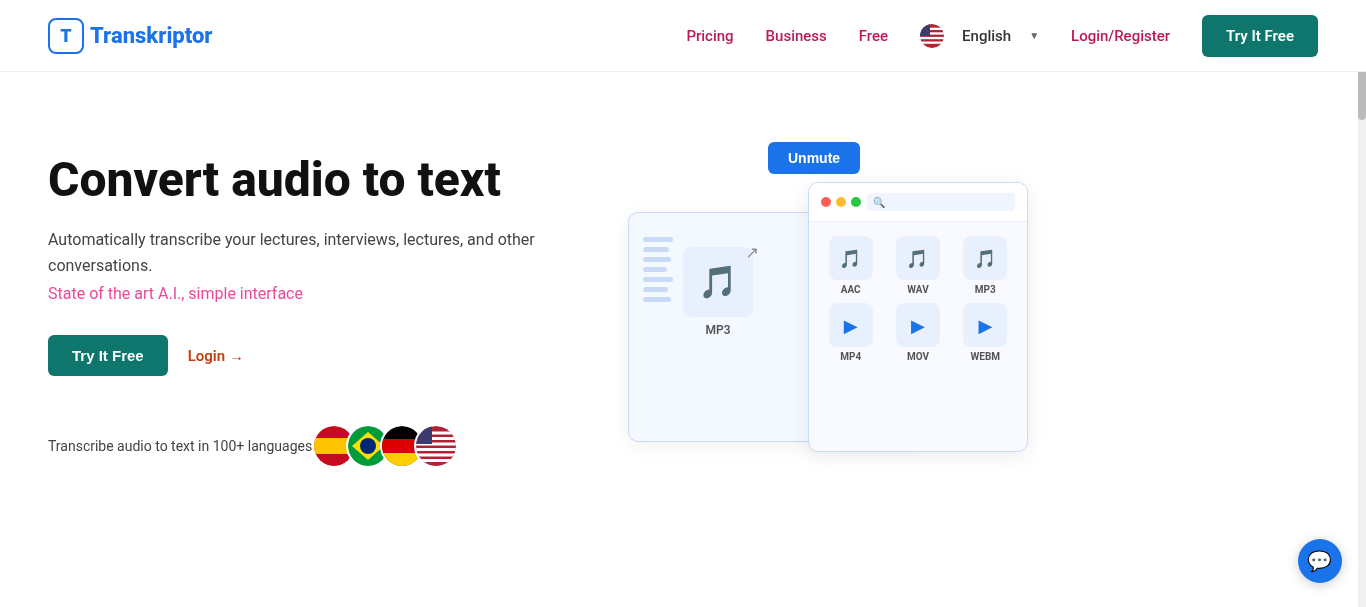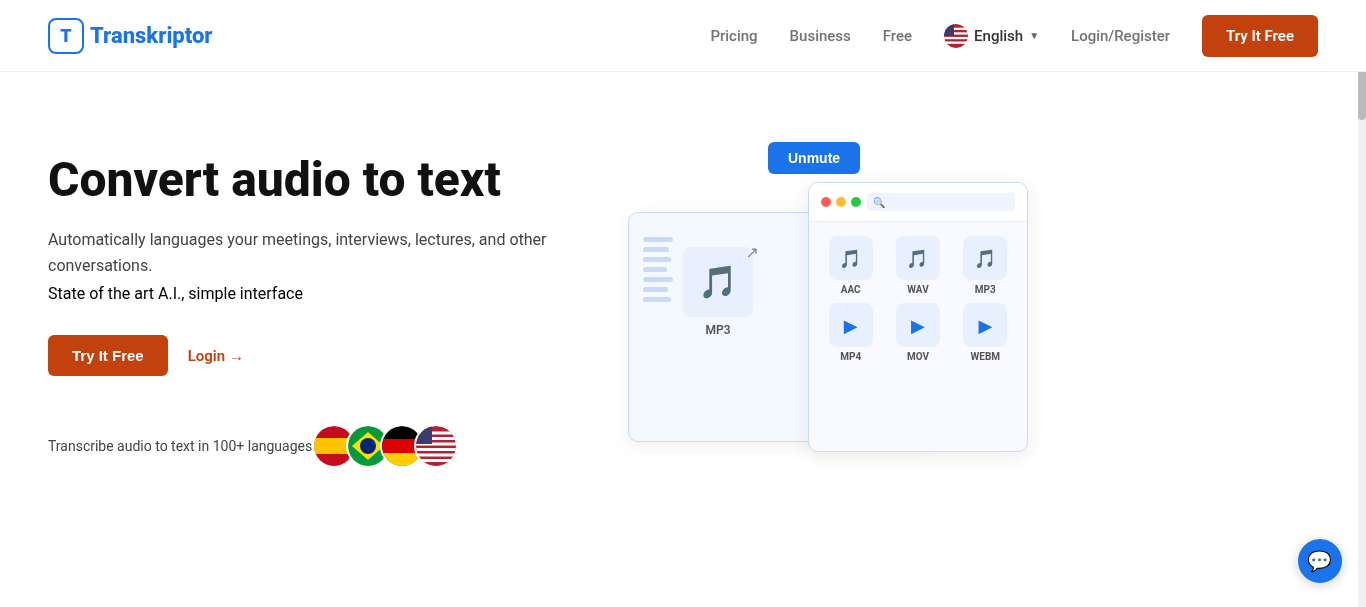--- a/index.html
+++ b/index.html
@@ -16,39 +16,39 @@
       position: sticky; top: 0; background: #fff; z-index: 100;
     }
     .logo { display: flex; align-items: center; gap: 6px; text-decoration: none; }
     .logo-icon {
       width: 36px; height: 36px; border: 2.5px solid #1a73e8; border-radius: 8px;
       display: flex; align-items: center; justify-content: center;
       font-weight: 900; font-size: 18px; color: #1a73e8;
     }
     .logo-text { font-size: 22px; font-weight: 700; color: #1a73e8; }
     .nav-links { display: flex; align-items: center; gap: 32px; }
-    .nav-link { text-decoration: none; color: #737373; font-size: 15px; font-weight: 500; }
-    .lang-selector { display: flex; align-items: center; gap: 6px; cursor: pointer; font-size: 15px; color: #333; font-weight: 500; }
+    .nav-link { text-decoration: none; color: #be185d; font-size: 15px; font-weight: 500; }
+    .lang-selector { display: flex; align-items: center; gap: 18px; cursor: pointer; font-size: 15px; color: #333; font-weight: 500; }
     .chevron { font-size: 10px; color: #666; }
     .btn-primary {
-      background: #c2410c; color: #fff; border: none; border-radius: 6px;
+      background: #0f766e; color: #fff; border: none; border-radius: 6px;
       padding: 12px 24px; font-size: 15px; font-weight: 600; cursor: pointer;
       text-decoration: none; display: inline-block;
     }
 
     
     .hero {
       display: flex; align-items: flex-start; justify-content: flex-start;
       padding: 60px 48px 40px 48px; max-width: 1366px; margin: 0 auto;
       min-height: 480px;
     }
     .hero-left { max-width: 560px; padding-top: 20px; }
     .hero-title { font-size: 48px; font-weight: 800; color: #111; line-height: 1.15; margin-bottom: 20px; }
     .hero-desc { font-size: 16px; color: #444; line-height: 1.6; margin-bottom: 6px; }
-    .hero-sub { font-size: 16px; color: #000000; margin-bottom: 32px; }
+    .hero-sub { font-size: 16px; color: #ec4899; margin-bottom: 32px; }
     .hero-cta { display: flex; align-items: center; gap: 20px; margin-bottom: 48px; }
     .btn-secondary { background: none; border: none; color: #c2410c; font-size: 15px; font-weight: 600; cursor: pointer; display: flex; align-items: center; gap: 4px; text-decoration: none; }
     .lang-row { display: flex; align-items: center; }
     .lang-text { font-size: 14px; color: #444; }
     .flags { display: flex; align-items: center; }
     .flag-item {
       width: 44px; height: 44px; border-radius: 50%; border: 2px solid #fff;
       margin-left: -10px; overflow: hidden; display: flex; align-items: center; justify-content: center;
       font-size: 24px; background: #eee;
     }
@@ -148,21 +148,21 @@
     <a class="btn-primary" href="#">
       <span>Try It Free</span>
     </a>
   </div>
 </nav>
 
 <section class="hero">
 
   <div class="hero-left">
     <h1 class="hero-title">Convert audio to text</h1>
-    <p class="hero-desc">Automatically languages your meetings, interviews, lectures, and other conversations.</p>
+    <p class="hero-desc">Automatically transcribe your lectures, interviews, lectures, and other conversations.</p>
     <p class="hero-sub">State of the art A.I., simple interface</p>
     <div class="hero-cta">
       <button class="btn-primary">
         <span>Try It Free</span>
       </button>
       <a class="btn-secondary" href="#">
         <span>Login</span>
         <span>→</span>
       </a>
     </div>

